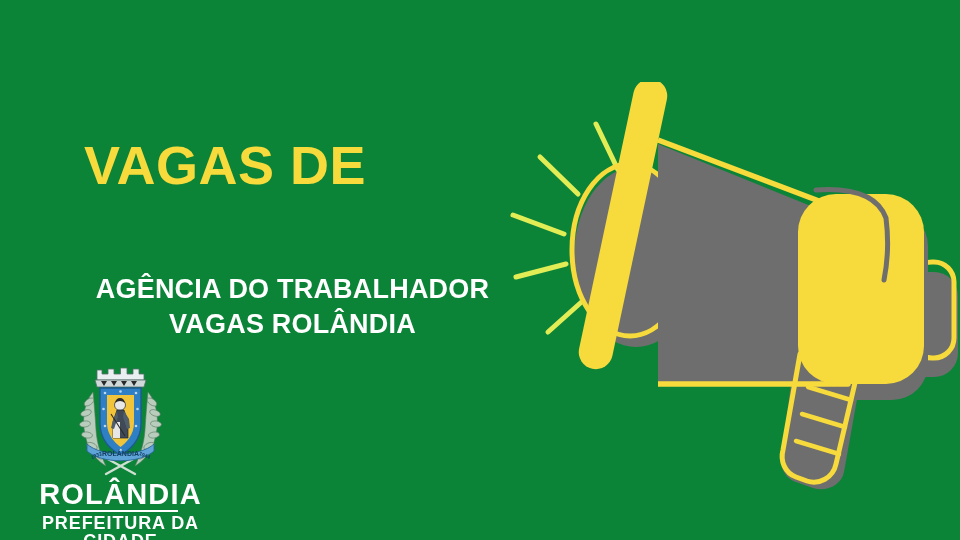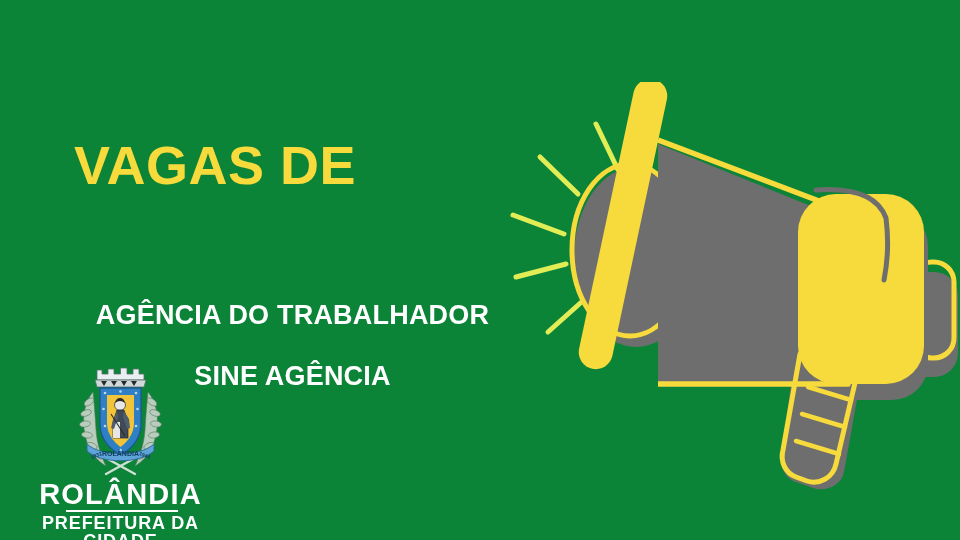--- a/index.html
+++ b/index.html
@@ -14,21 +14,21 @@
   #poster{
     position:relative;
     width:960px;height:540px;
     background:#0b8438;
     overflow:hidden;
   }
 
   
   .headline{
     position:absolute;
-    left:74px; top:88px;
+    left:84px; top:88px;
     width:420px;
     color:#f7da3c;
     font-weight:bold;
     font-size:54px;
     line-height:0.96;
     letter-spacing:0.5px;
     text-align:left;
     white-space:pre-line;
   }
   .headline .line{display:block;}
@@ -37,21 +37,21 @@
     position:absolute;
     left:40px; top:272px;
     width:505px;
     color:#ffffff;
     font-weight:bold;
     font-size:27px;
     line-height:1.28;
     text-align:center;
     letter-spacing:0.2px;
   }
-  .subtitle .line{display:block;margin-top:26px;}
+  .subtitle .line{display:block;}
 
   
   .logo-block{
     position:absolute;
     left:33px; top:362px;
     width:175px; height:172px;
   }
   .crest-wrap{
     position:absolute;
     left:40px; top:0px;
@@ -100,21 +100,21 @@
 <body>
 
 <div id="poster">
 
   <div class="headline">
     <span class="line">VAGAS DE</span>
   </div>
 
   <div class="subtitle">
     <span class="line">AGÊNCIA DO TRABALHADOR</span>
-    <span class="line">SINE AGÊNCIA</span>
+    <span class="line">VAGAS ROLÂNDIA</span>
   </div>
 
   <div class="logo-block">
 
     <div class="crest-wrap">
       <svg class="crest-svg" viewBox="0 0 95 120" xmlns="http://www.w3.org/2000/svg">
 
         <g fill="#b9cdbd" stroke="#5b7a63" stroke-width="0.6">
           <path d="M20 30 C10 42 8 62 14 80 C18 92 26 100 33 104 C28 94 24 82 23 68 C22 52 21 40 20 30 Z"></path>
           <ellipse cx="16" cy="40" rx="5.5" ry="3" transform="rotate(-35 16 40)"></ellipse>

